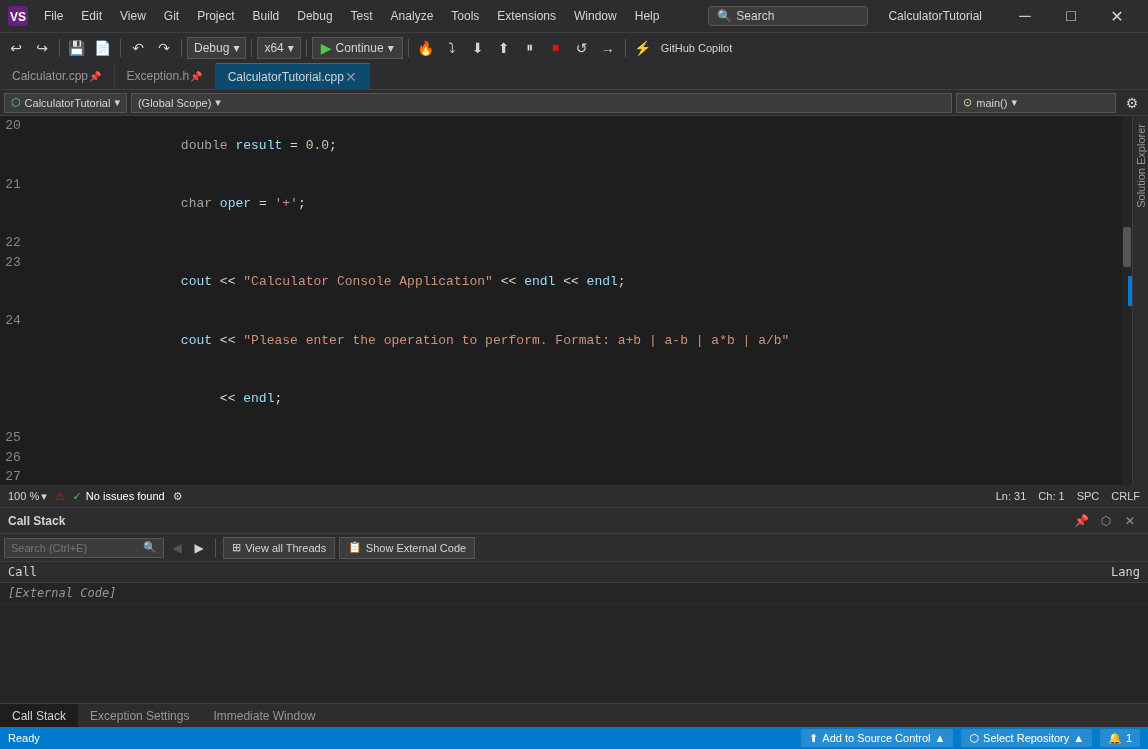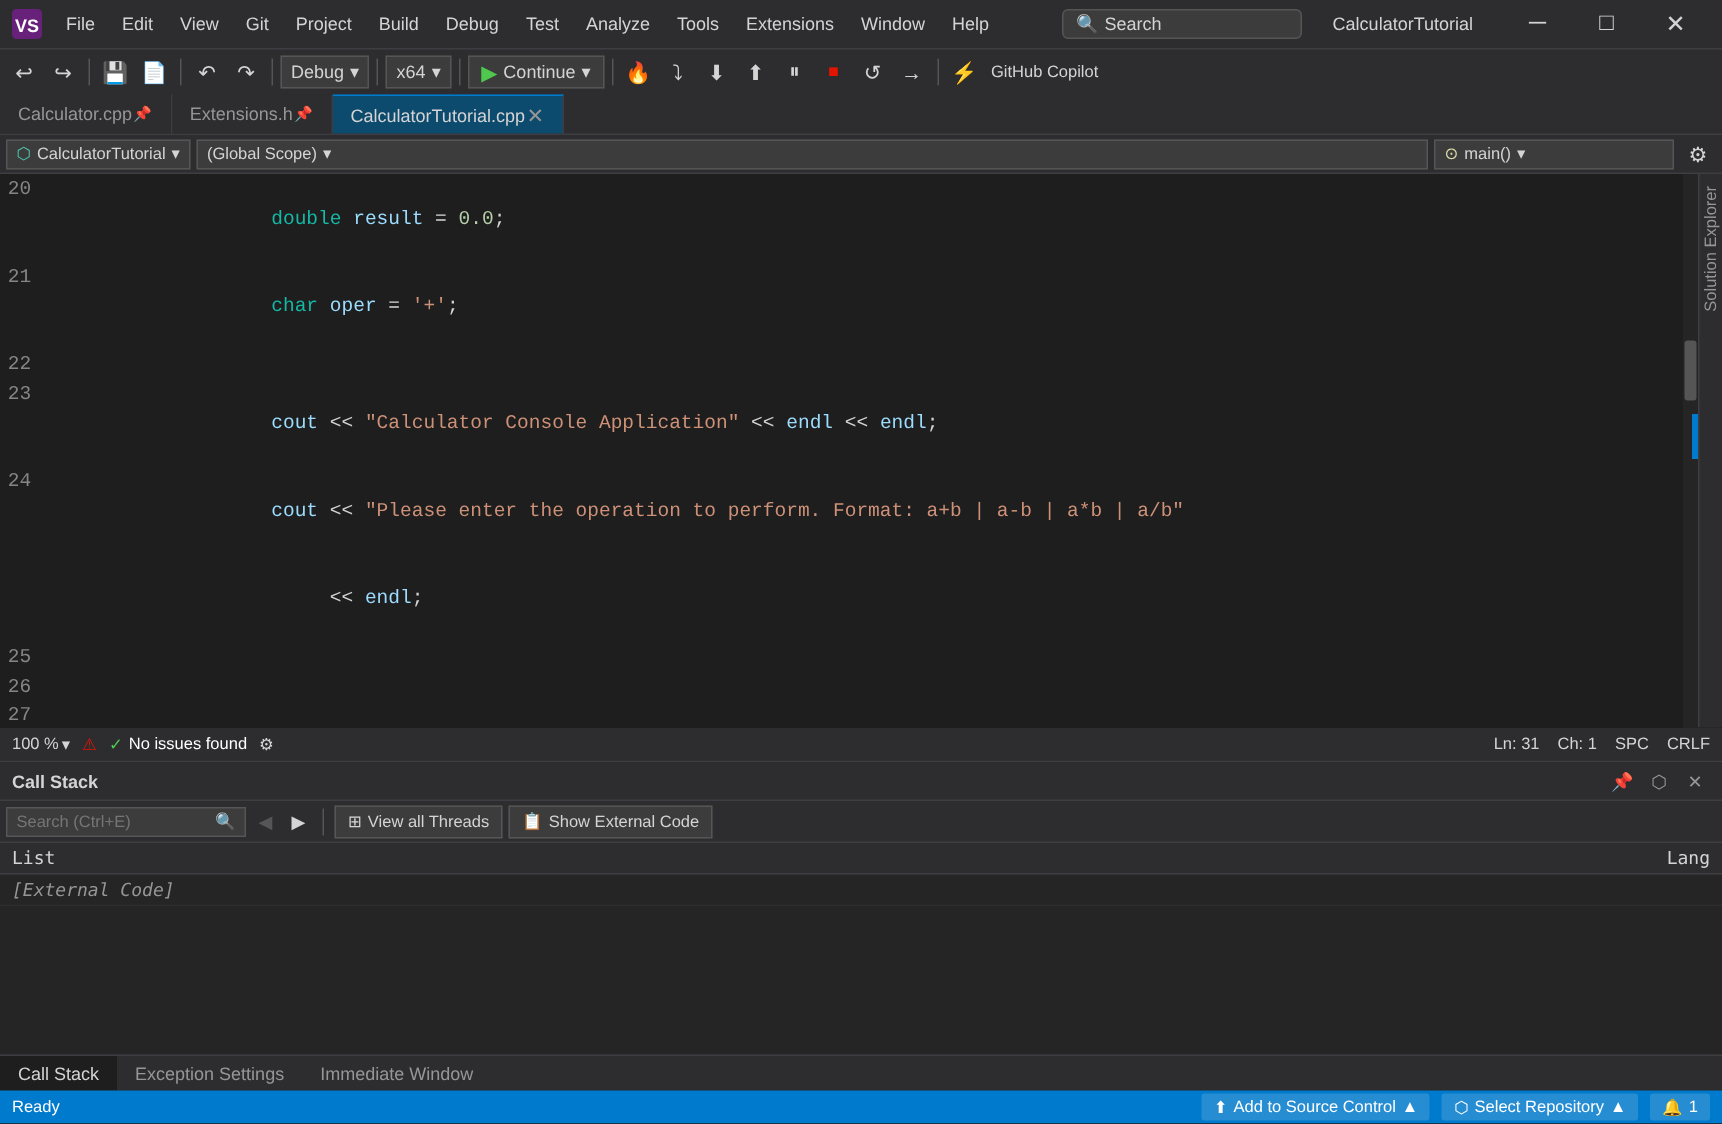--- a/index.html
+++ b/index.html
@@ -218,21 +218,21 @@
       background: #1e1e1e;
       vertical-align: top;
     }
     .line-code {
       padding-left: 4px;
       white-space: pre;
       vertical-align: top;
     }
 
     
-    .kw { color: #14b8a6; }
+    .kw { color: #a3a3a3; }
     .str { color: #ce9178; }
     .num { color: #b5cea8; }
     .op { color: #d4d4d4; }
     .var { color: #9cdcfe; margin-top: 31px; }
 
     
     .status-bar {
       background: #007acc;
       height: 22px;
       display: flex;
@@ -550,21 +550,21 @@
   </div>
   <span style="font-size:11px;color:#d4d4d4;padding:0 4px;">GitHub Copilot</span>
 </div>
 
 <div class="tab-bar">
   <div class="tab">
     <span>Calculator.cpp</span>
     <span class="tab-pinned">📌</span>
   </div>
   <div class="tab">
-    <span>Extensions.h</span>
+    <span>Exception.h</span>
     <span class="tab-pinned">📌</span>
   </div>
   <div class="tab active">
     <span>CalculatorTutorial.cpp</span>
     <span class="tab-close">✕</span>
   </div>
 </div>
 
 <div class="nav-bar">
   <div class="nav-dropdown">
@@ -714,21 +714,21 @@
     <div class="cs-btn">
       <span>📋</span>
       <span>Show External Code</span>
     </div>
   </div>
 
   <div class="callstack-table">
     <table class="cs-table">
       <thead class="cs-header">
         <tr>
-          <th>List</th>
+          <th>Call</th>
           <th style="text-align:right;width:60px;">Lang</th>
         </tr>
       </thead>
       <tbody>
         <tr class="cs-row">
           <td>
             <span class="cs-ext-code">[External Code]</span>
           </td>
           <td class="cs-lang"></td>
         </tr>

